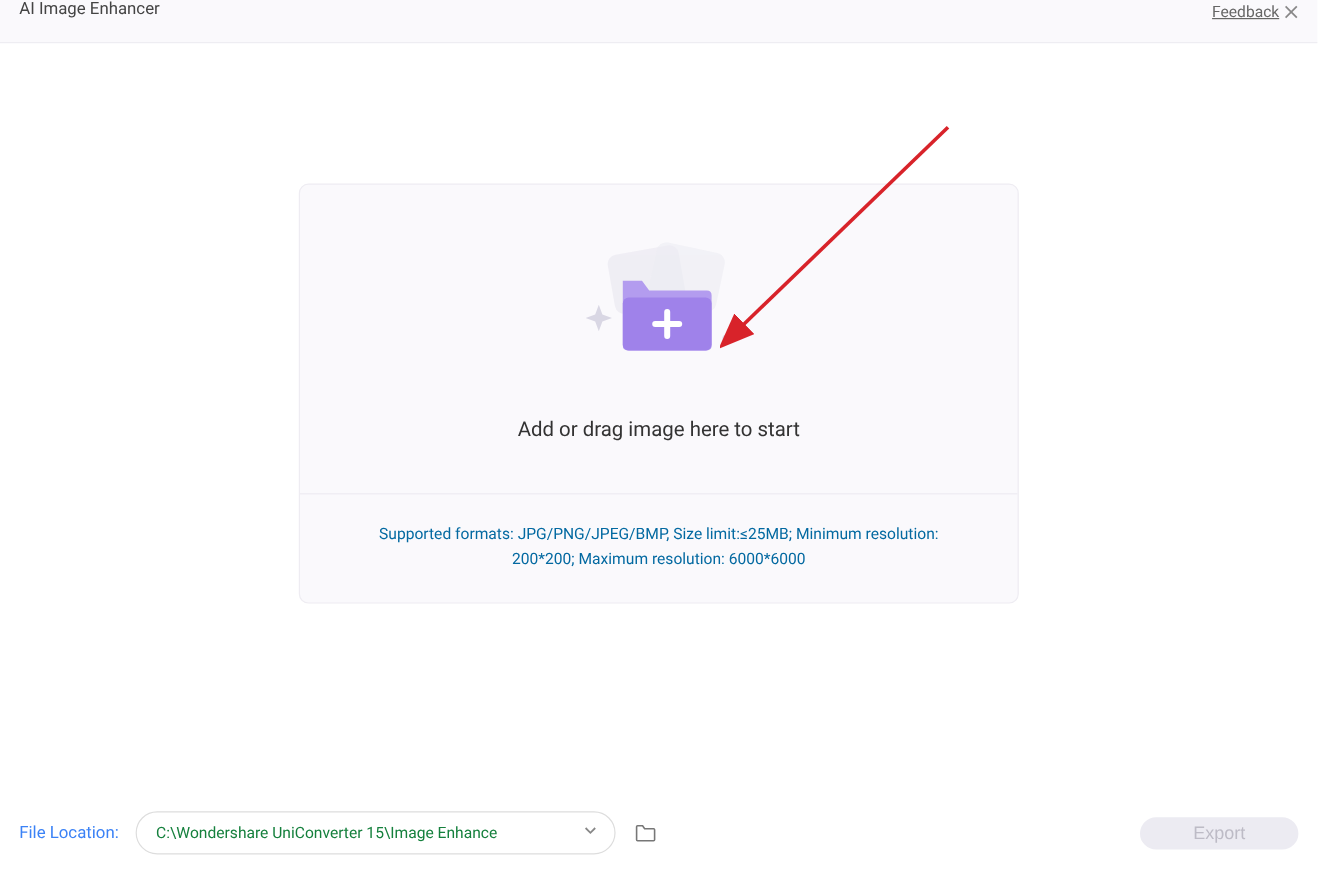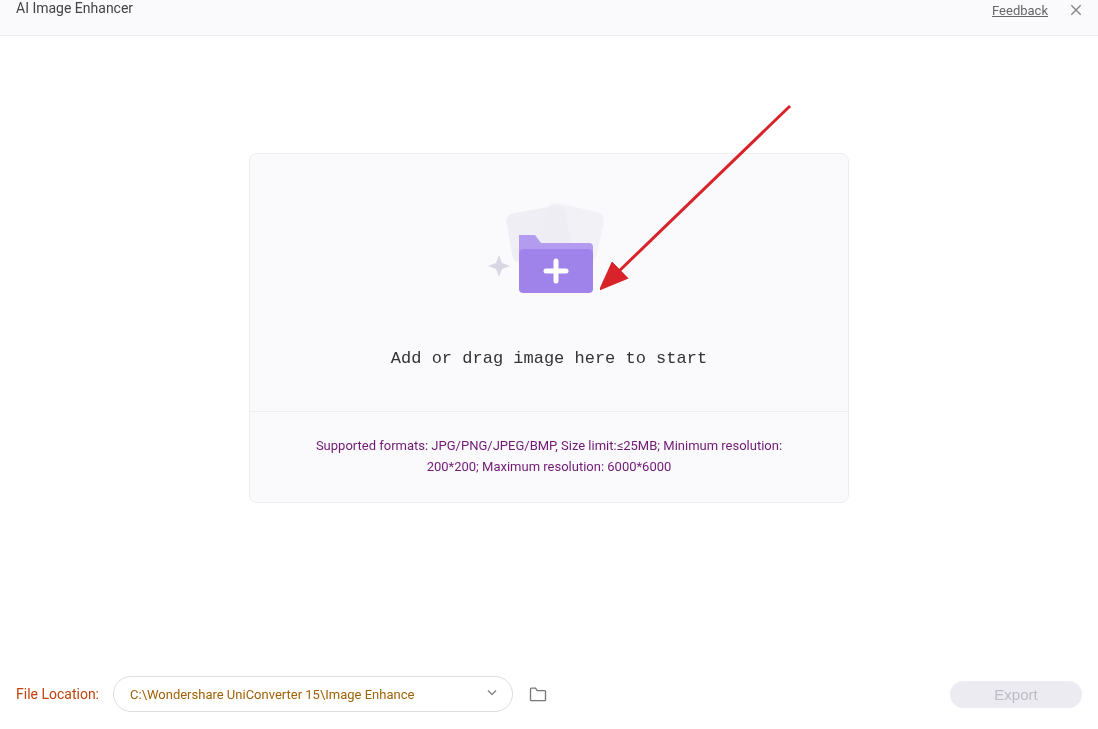--- a/index.html
+++ b/index.html
@@ -24,21 +24,20 @@
       justify-content: space-between;
       padding: 0 12px 0 16px;
     }
     .header-title {
       color: #444;
       font-size: 14px;
     }
     .header-right {
       display: flex;
       align-items: center;
-      gap: 18px;
     }
     .feedback-link {
       color: #666;
       font-size: 13px;
       text-decoration: underline;
       cursor: pointer;
     }
     .close-btn {
       width: 20px;
       height: 20px;
@@ -71,36 +70,35 @@
       margin-top: -40px;
     }
     .dropzone-upper {
       flex: 1;
       display: flex;
       flex-direction: column;
       align-items: center;
       justify-content: center;
       gap: 42px;
       cursor: pointer;
-      font-family: Liberation Mono, monospace;
     }
     .folder-illustration {
       width: 160px;
       height: 110px;
       position: relative;
     }
     .dropzone-text {
       color: #333;
       font-size: 17px;
     }
     .dropzone-lower {
       border-top: 1px solid #eeecf2;
       padding: 24px 40px;
       text-align: center;
-      color: #701a75;
+      color: #0369a1;
       font-size: 13px;
       line-height: 1.6;
     }
     .annotation-arrow {
       position: absolute;
       top: 64px;
       left: 600px;
       pointer-events: none;
     }
     .footer {
@@ -108,31 +106,31 @@
       bottom: 0;
       left: 0;
       right: 0;
       height: 70px;
       display: flex;
       align-items: center;
       padding: 0 16px;
       gap: 14px;
     }
     .file-location-label {
-      color: #c2410c;
+      color: #3b82f6;
       font-size: 14px;
     }
     .file-path-select {
       width: 400px;
       height: 36px;
       border: 1px solid #ddd;
       border-radius: 18px;
       padding: 0 36px 0 16px;
       font-size: 13px;
-      color: #a16207;
+      color: #15803d;
       display: flex;
       align-items: center;
       position: relative;
       cursor: pointer;
       background: #fff;
     }
     .file-path-select .chevron {
       position: absolute;
       right: 14px;
       top: 50%;

